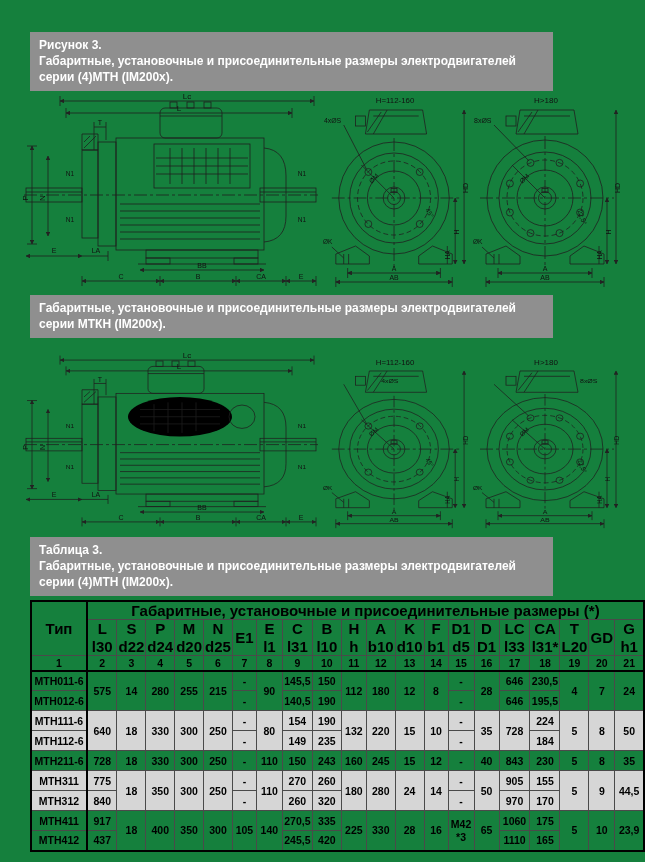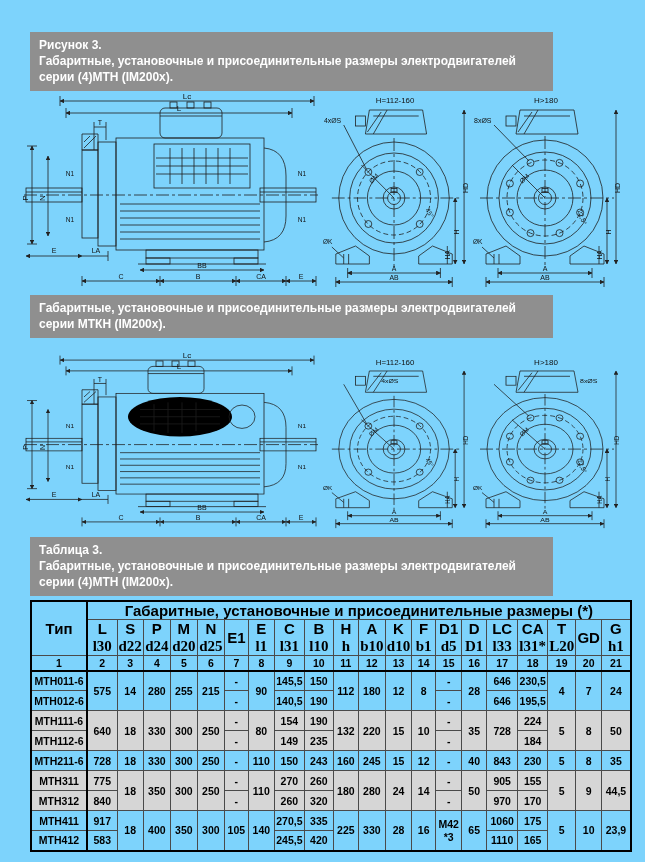--- a/index.html
+++ b/index.html
@@ -1,37 +1,37 @@
 <!DOCTYPE html>
 <html><head>
 <meta charset="utf-8">
 <style>
   html,body{margin:0;padding:0;}
   body{width:645px;height:862px;background:#ffffff;font-family:"Liberation Sans",sans-serif;position:relative;overflow:hidden;}
-  .page{position:absolute;left:0;top:0;width:645px;height:862px;background:#7dd3fc;}
+  .page{position:absolute;left:0;top:0;width:645px;height:862px;background:#15803d;}
   .sec-head{position:absolute;left:30px;width:505px;background:#8f8f8f;color:#fff;font-weight:bold;font-size:12px;line-height:16px;padding:5px 9px 6px 9px;}
   .dwg{position:absolute;}
   svg .st line,svg .st rect,svg .st circle,svg .st path,svg .st polygon{stroke:#1f1f1f;stroke-width:0.8;fill:none;}
   svg .cl{stroke:#1f1f1f;stroke-width:0.6;stroke-dasharray:13 3 3 3;fill:none;}
   svg .dash{stroke-dasharray:5 3;}
   svg text{fill:#111;font-family:"Liberation Sans",sans-serif;}
   .d8{font-size:8px;}
   .d7{font-size:7px;}
   .d65{font-size:6.5px;}
   table.dims{position:absolute;left:30px;top:600px;border-collapse:collapse;table-layout:fixed;font-size:10.5px;font-weight:bold;color:#000;text-align:center;border:2px solid #000;}
   table.dims th,table.dims td{border:1px solid #4a4a4a;padding:0 1px;vertical-align:middle;white-space:nowrap;line-height:1.15;}
   table.dims thead th{font-size:15px;}
   tr.numrow td{border-bottom:2px solid #000;height:14px;font-size:10.5px;}
   .tcol{border-right:2px solid #000 !important;text-align:center;}
   tr.shade td{background:#d6d6d6;}
   tr.datarow{height:20px;}
   tr.hA{height:17px;}
   tr.hB{height:30px;}
   .wrap{white-space:normal !important;line-height:1.05;}
-  .sub{font-weight:bold;font-family:Liberation Serif, serif;}
+  .sub{font-weight:bold;}
 </style>
 </head>
 <body>
 
 <div class="page">
 
   <div class="sec-head" style="top:32px">
     <div>Рисунок 3.</div>
     <div>Габаритные, установочные и присоединительные размеры электродвигателей</div>
     <div>серии (4)МТН (IM200х).</div>
@@ -702,21 +702,21 @@
         <td rowspan="2" class="wrap">M42 *3</td>
         <td rowspan="2">65</td>
         <td>1060</td>
           <td>175</td>
         <td rowspan="2">5</td>
           <td rowspan="2">10</td>
         <td rowspan="2">23,9</td>
       </tr>
       <tr class="datarow">
         <td class="tcol">МТН412</td>
-        <td>583</td>
+        <td>437</td>
         <td>245,5</td>
           <td>420</td>
         <td>1110</td>
           <td>165</td>
       </tr>
     </tbody>
   </table>
 
 </div>
 

